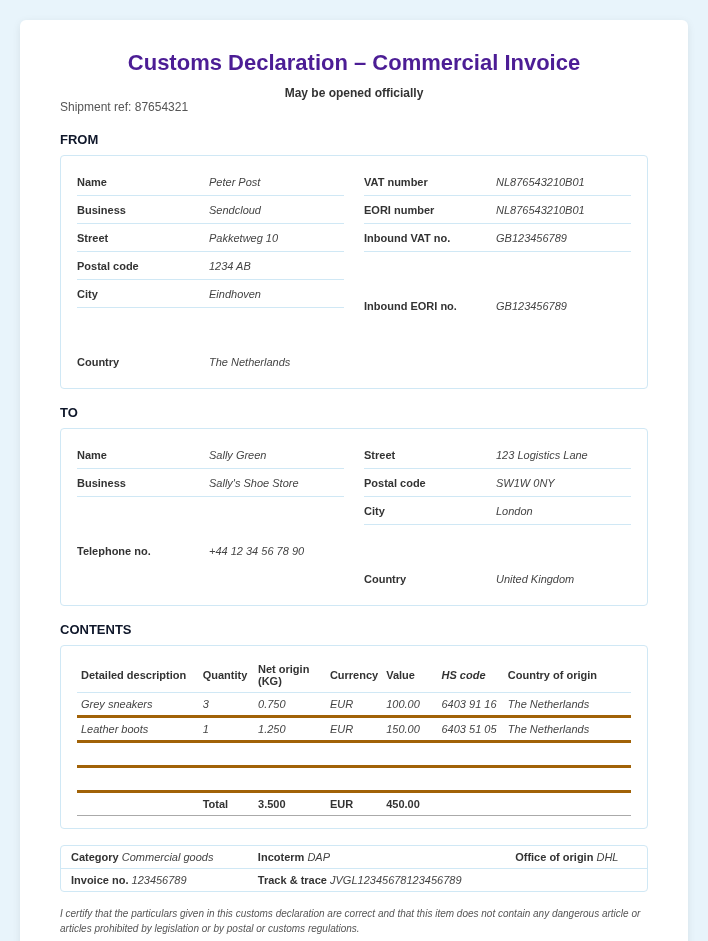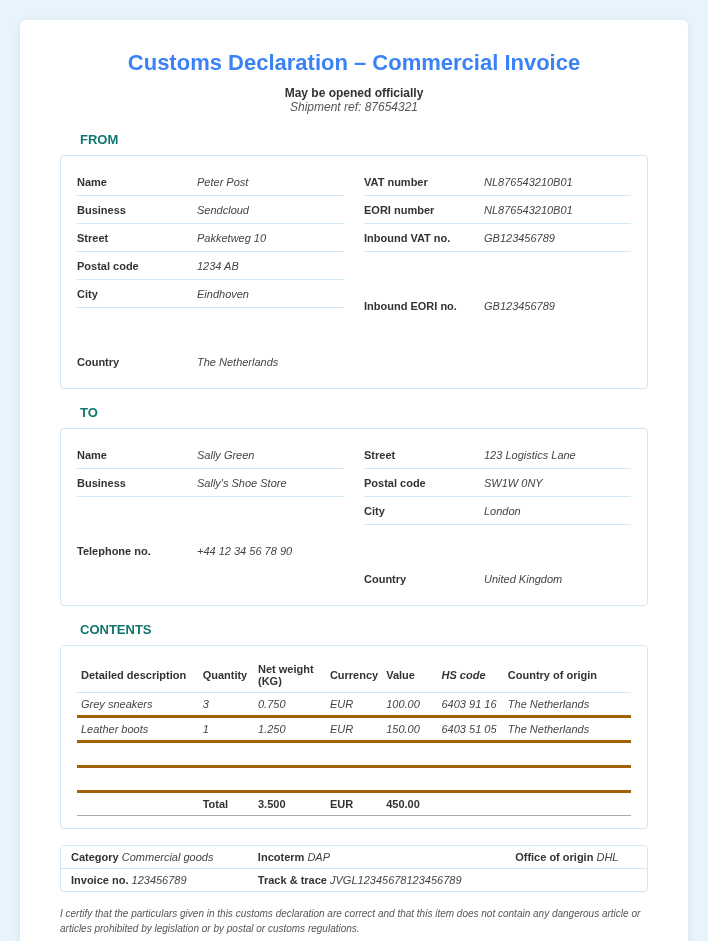--- a/index.html
+++ b/index.html
@@ -13,64 +13,63 @@
     }
     .page {
       background: #fff;
       width: 668px;
       padding: 30px 40px 20px 40px;
       border-radius: 6px;
       box-shadow: 0 2px 8px rgba(0,0,0,0.08);
     }
     .page-title {
       text-align: center;
-      color: #3b82f6;
+      color: #4c1d95;
       font-size: 22px;
       font-weight: 700;
       margin-bottom: 10px;
     }
     .subtitle {
       text-align: center;
       font-size: 12px;
       font-weight: 600;
       color: #333;
     }
     .shipment-ref {
-      text-align: center;
+      text-align: left;
       font-size: 12px;
-      font-style: italic;
       color: #555;
       margin-bottom: 18px;
     }
     .section-title {
-      color: #0f766e;
+      color: #0f172a;
       font-size: 13px;
       font-weight: 700;
       margin-bottom: 8px;
-      margin-left: 20px;
     }
     .section-box {
       border: 1px solid #d0e8f5;
       border-radius: 4px;
       padding: 12px 16px;
       margin-bottom: 16px;
       background: #fff;
     }
     .two-col-grid {
       display: grid;
       grid-template-columns: 1fr 1fr;
       gap: 0 20px;
     }
     .field-row {
       display: grid;
       grid-template-columns: 120px 1fr;
       border-bottom: 1px solid #d0e8f5;
       padding: 5px 0;
       align-items: center;
       min-height: 28px;
+      gap: 12px;
     }
     .field-row:last-child {
       border-bottom: none;
       margin-top: 40px;
     }
     .field-label {
       font-size: 11px;
       font-weight: 700;
       color: #333;
     }
@@ -264,21 +263,21 @@
   </div>
 
   <div class="section-wrapper">
     <div class="section-title">CONTENTS</div>
     <div class="section-box">
       <table class="contents-table">
         <thead>
           <tr>
             <th class="col-desc">Detailed description</th>
             <th class="col-qty">Quantity</th>
-            <th class="col-wt">Net weight (KG)</th>
+            <th class="col-wt">Net origin (KG)</th>
             <th class="col-cur">Currency</th>
             <th class="col-val">Value</th>
             <th class="col-hs">HS code</th>
             <th class="col-orig">Country of origin</th>
           </tr>
         </thead>
         <tbody>
           <tr>
             <td>Grey sneakers</td>
             <td>3</td>

